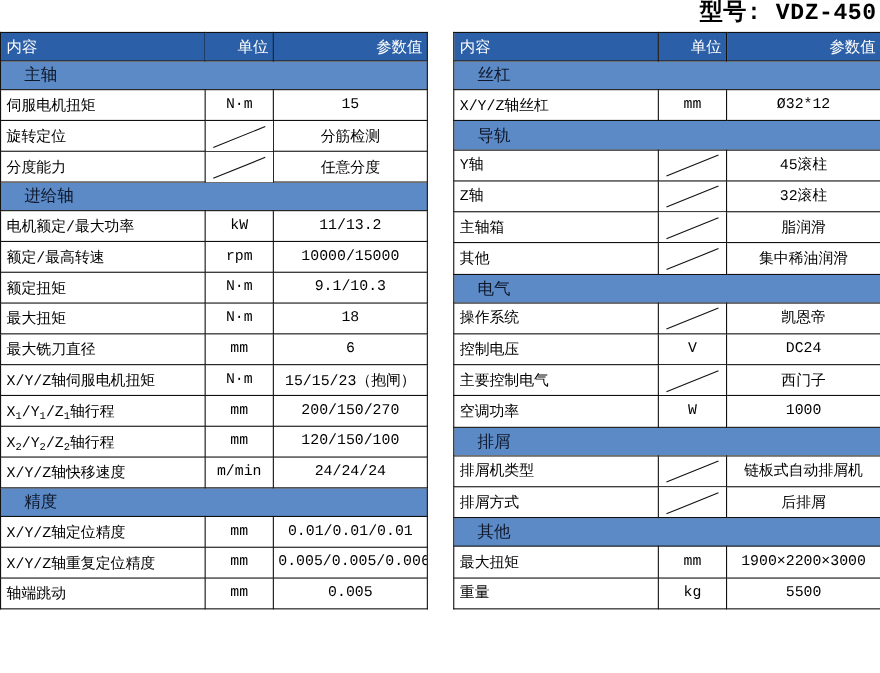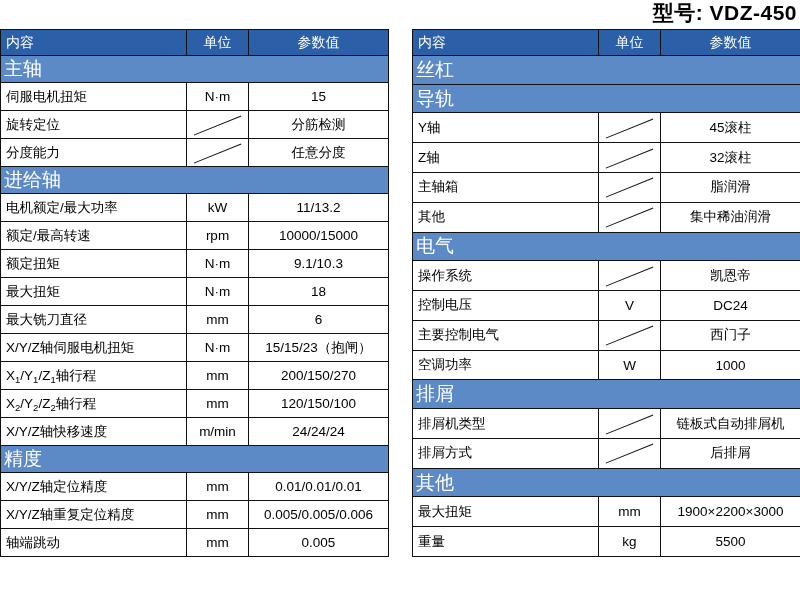--- a/index.html
+++ b/index.html
@@ -7,20 +7,21 @@
     margin: 0; padding: 0;
     width: 800px; height: 612px;
     background: #ffffff;
     font-family: "Liberation Sans", sans-serif;
   }
   #page {
     position: relative;
     width: 800px; height: 612px;
     background: #ffffff;
     overflow: hidden;
+    font-family: Liberation Mono, monospace;
   }
   .model-title {
     position: absolute;
     top: 0px; right: 3px;
     font-size: 21px;
     font-weight: bold;
     color: #000;
     letter-spacing: 0.5px;
     line-height: 26px;
   }
@@ -51,34 +52,35 @@
     background: #fff;
     white-space: nowrap;
     overflow: hidden;
   }
   .tbl th {
     background: #2b5fa7;
     color: #ffffff;
     font-size: 14px;
     height: 26px;
     border-color: #111;
+    text-align: right;
   }
   .tbl td.name, .tbl th.name {
     text-align: left;
     padding-left: 5px;
   }
   .tbl td.name {
     font-size: 13.5px;
   }
   tr.section td {
     background: #5b8ac6;
-    color: #ffffff;
+    color: #0f172a;
     text-align: left;
-    padding-left: 3px;
-    font-size: 19px;
+    padding-left: 21px;
+    font-size: 15px;
     height: 26px;
   }
   
   td.slash {
     position: relative;
     padding: 0;
   }
   td.slash .line {
     position: absolute;
     left: 0; top: 0; right: 0; bottom: 0;
@@ -222,20 +224,25 @@
         <tr>
           <th class="name">内容</th>
           <th>单位</th>
           <th>参数值</th>
         </tr>
       </thead>
       <tbody>
           <tr class="section">
             <td colspan="3">丝杠</td>
           </tr>
+          <tr>
+            <td class="name ">X/Y/Z轴丝杠</td>
+            <td>mm</td>
+            <td class="">Ø32*12</td>
+          </tr>
           <tr class="section">
             <td colspan="3">导轨</td>
           </tr>
           <tr>
             <td class="name ">Y轴</td>
             <td class="slash">
               <span class="line"></span>
             </td>
             <td class="">45滚柱</td>
           </tr>

